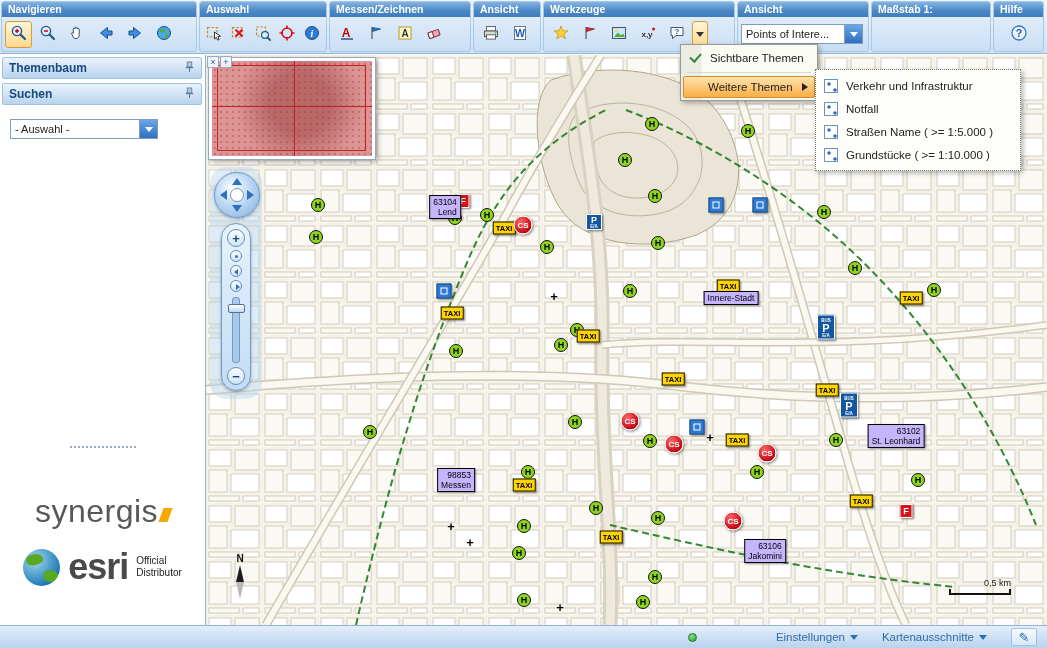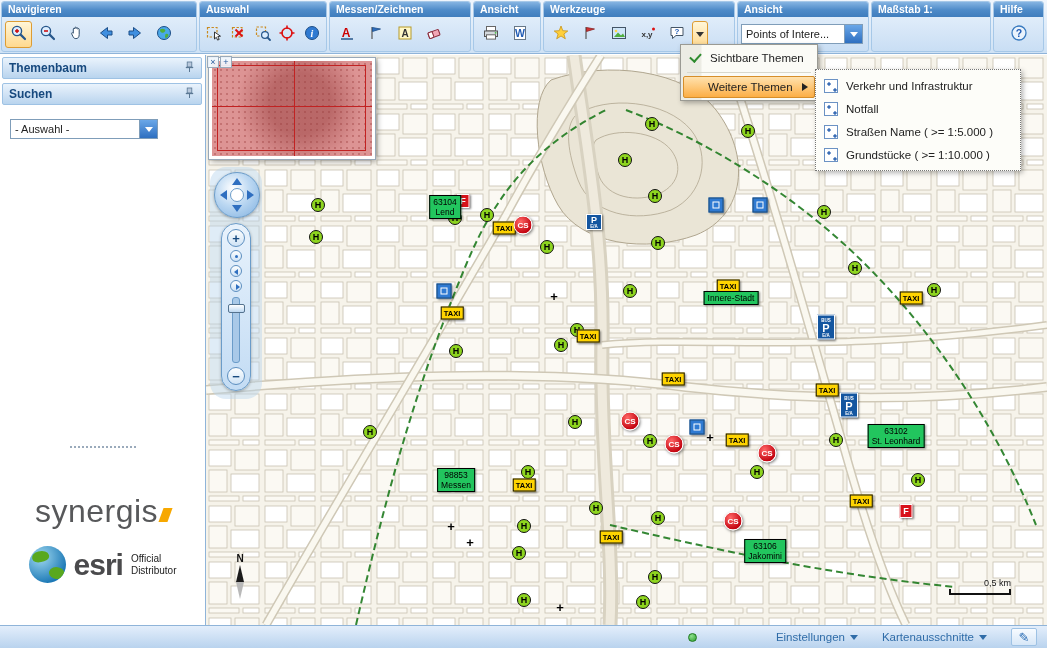--- a/index.html
+++ b/index.html
@@ -24,42 +24,42 @@
   .sb-bar .pin{margin-left:auto;cursor:pointer;}
   .sb-select{position:absolute;left:10px;top:64px;width:148px;}
   .grip{position:absolute;left:70px;top:391px;width:66px;border-top:2px dotted #9aaabb;cursor:ns-resize;}
   .logos{position:absolute;top:428px;left:0;right:0;text-align:center;}
   .synergis{font-size:32px;color:#57585a;letter-spacing:.5px;margin-top:10px;}
   .synergis .mark{display:inline-block;width:9px;height:14px;background:#f7a800;transform:skewX(-20deg);margin-left:3px;}
   .esri-row{display:flex;align-items:center;justify-content:center;gap:8px;margin-top:16px;}
   .esri-globe{width:37px;height:37px;border-radius:50%;background:radial-gradient(circle at 32% 30%,#9fd8ef,#1a77b5 75%);position:relative;overflow:hidden;flex:none;}
   .esri-globe::before{content:"";position:absolute;left:3px;top:5px;width:17px;height:11px;background:#59a81f;border-radius:50% 60% 40% 50%;transform:rotate(-15deg);}
   .esri-globe::after{content:"";position:absolute;right:2px;bottom:4px;width:15px;height:12px;background:#59a81f;border-radius:60% 40% 55% 45%;transform:rotate(20deg);}
-  .esri-word{font-size:30px;font-weight:bold;color:#4a4a4c;letter-spacing:-1px;}
+  .esri-word{font-size:36px;font-weight:bold;color:#4a4a4c;letter-spacing:-1px;}
   .esri-tag{font-size:10px;color:#222;text-align:left;line-height:1.2;}
 
   
   .map{position:absolute;left:206px;top:55px;width:841px;height:570px;overflow:hidden;background:#f7f4ec;cursor:crosshair;}
   .map-bg{position:absolute;left:0;top:0;}
   .markers{position:absolute;left:0;top:0;width:100%;height:100%;}
   .mk{position:absolute;transform:translate(-50%,-50%);z-index:6;cursor:pointer;}
   .mk-h{width:14px;height:14px;border-radius:50%;background:#8ed51f;border:1px solid #111;box-sizing:border-box;color:#000;font-size:9px;font-weight:bold;line-height:12px;text-align:center;}
   .mk-taxi{background:#ffd400;border:1px solid #111;color:#000;font-size:7.5px;font-weight:bold;line-height:9px;padding:1px 2px;box-shadow:1px 1px 2px rgba(0,0,0,.45);z-index:7;}
   .mk-cs{width:19px;height:19px;border-radius:50%;background:radial-gradient(circle at 35% 30%,#ff6666,#c50713 70%);border:1px solid #fff;box-sizing:border-box;color:#fff;font-size:8px;font-weight:bold;line-height:17px;text-align:center;box-shadow:1px 1px 3px rgba(0,0,0,.5);z-index:8;}
   .mk-p,.mk-pbus{background:#1456a0;border:1px solid #fff;box-sizing:border-box;color:#fff;display:flex;flex-direction:column;align-items:center;justify-content:center;box-shadow:1px 1px 2px rgba(0,0,0,.5);z-index:7;}
   .mk-p{width:16px;height:16px;}
   .mk-pbus{width:18px;height:25px;}
   .mk-p .mid{font-size:9px;font-weight:bold;line-height:8px;}
   .mk-p .sub,.mk-pbus .sub,.mk-pbus .top{font-size:4.5px;font-weight:bold;line-height:5px;}
   .mk-pbus .mid{font-size:11px;font-weight:bold;line-height:10px;}
   .mk-f{width:13px;height:14px;background:#d8121a;border:1px solid #fff;box-sizing:border-box;color:#fff;font-size:9px;font-weight:bold;line-height:12px;text-align:center;box-shadow:1px 1px 2px rgba(0,0,0,.5);z-index:7;}
   .mk-sq{width:15px;height:15px;background:#2f7ad2;border:1px solid #1c4c7c;box-sizing:border-box;box-shadow:1px 1px 2px rgba(0,0,0,.4);}
   .mk-sq::after{content:"";position:absolute;left:3px;top:3px;right:3px;bottom:3px;border:1.5px solid #fff;}
   .mk-cross{color:#000;font-size:13px;font-weight:bold;line-height:10px;z-index:5;}
-  .mk-label{background:#22c55e;border:1px solid #000;padding:1px 3px;font-size:8.5px;line-height:10px;text-align:center;white-space:nowrap;box-shadow:1px 1px 2px rgba(0,0,0,.4);z-index:9;}
+  .mk-label{background:#c4b5fd;border:1px solid #000;padding:1px 3px;font-size:8.5px;line-height:10px;text-align:right;white-space:nowrap;box-shadow:1px 1px 2px rgba(0,0,0,.4);z-index:9;}
 
   
   .overview{position:absolute;left:3px;top:3px;width:160px;height:95px;background-color:#dd9494;background-image:radial-gradient(circle at 55% 45%,rgba(150,60,60,.5) 0 30%,transparent 62%),radial-gradient(#c47373 1px,transparent 1.4px);background-size:100% 100%,6px 6px;border:3px solid #fff;outline:1px solid #98a8b8;box-shadow:2px 2px 6px rgba(0,0,0,.4);z-index:11;cursor:pointer;}
   .ov-extent{position:absolute;left:5px;top:4px;right:6px;bottom:5px;border:1px solid #c22222;}
   .ov-h{position:absolute;left:0;right:0;top:45px;border-top:1px solid #c22222;}
   .ov-v{position:absolute;top:0;bottom:0;left:82px;border-left:1px solid #c22222;}
   .ov-ctl{position:absolute;left:1px;top:1px;z-index:15;display:flex;gap:1px;}
   .ov-ctl button{width:12px;height:12px;font-size:9px;line-height:1;color:#2a5d9e;background:rgba(240,246,252,.92);border:1px solid #99aabb;padding:0;cursor:pointer;font-family:"Liberation Sans",sans-serif;}
 
   

